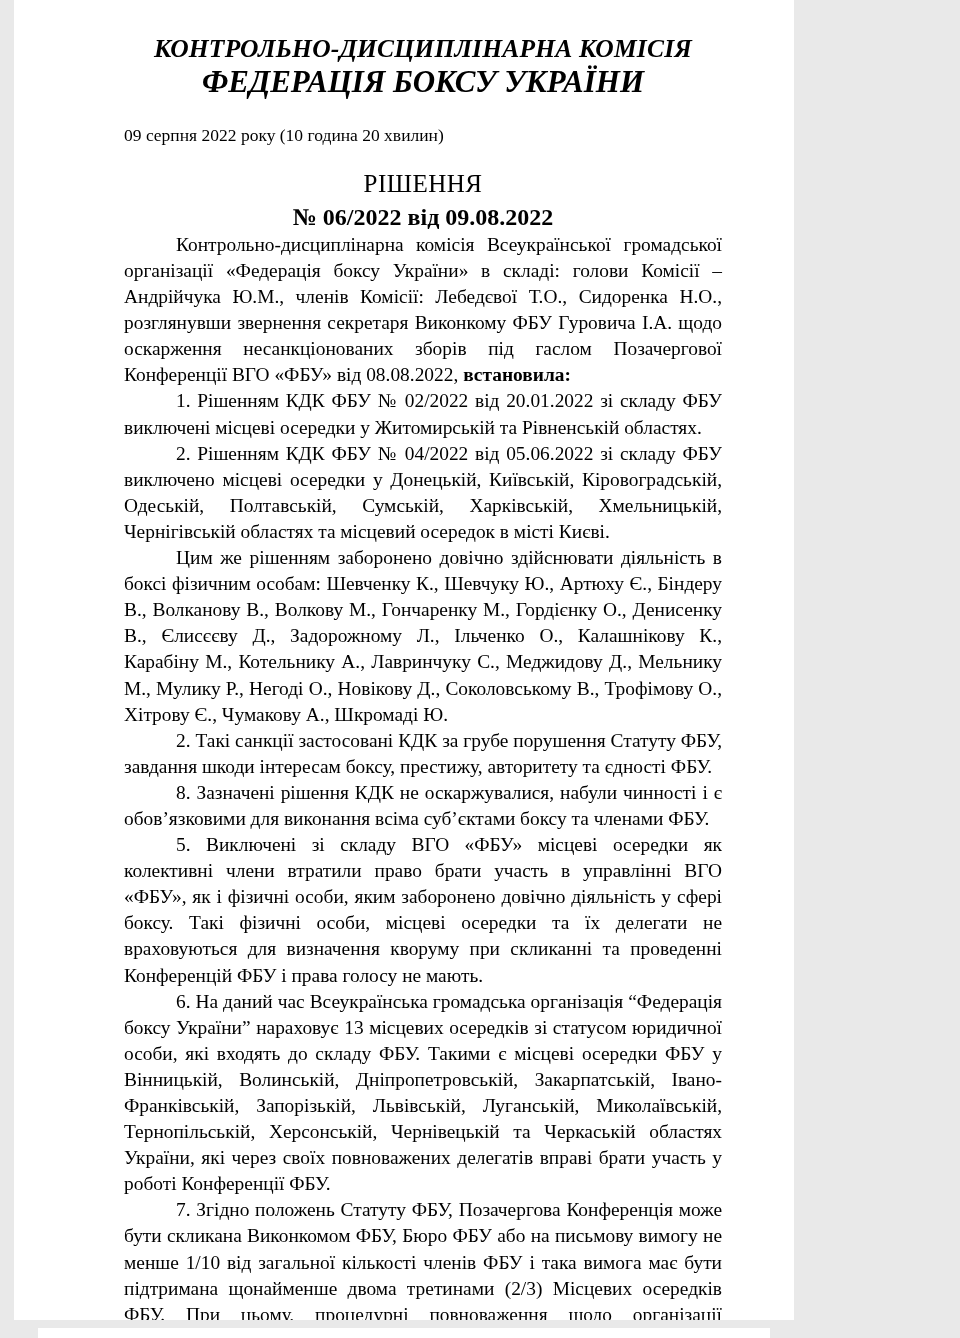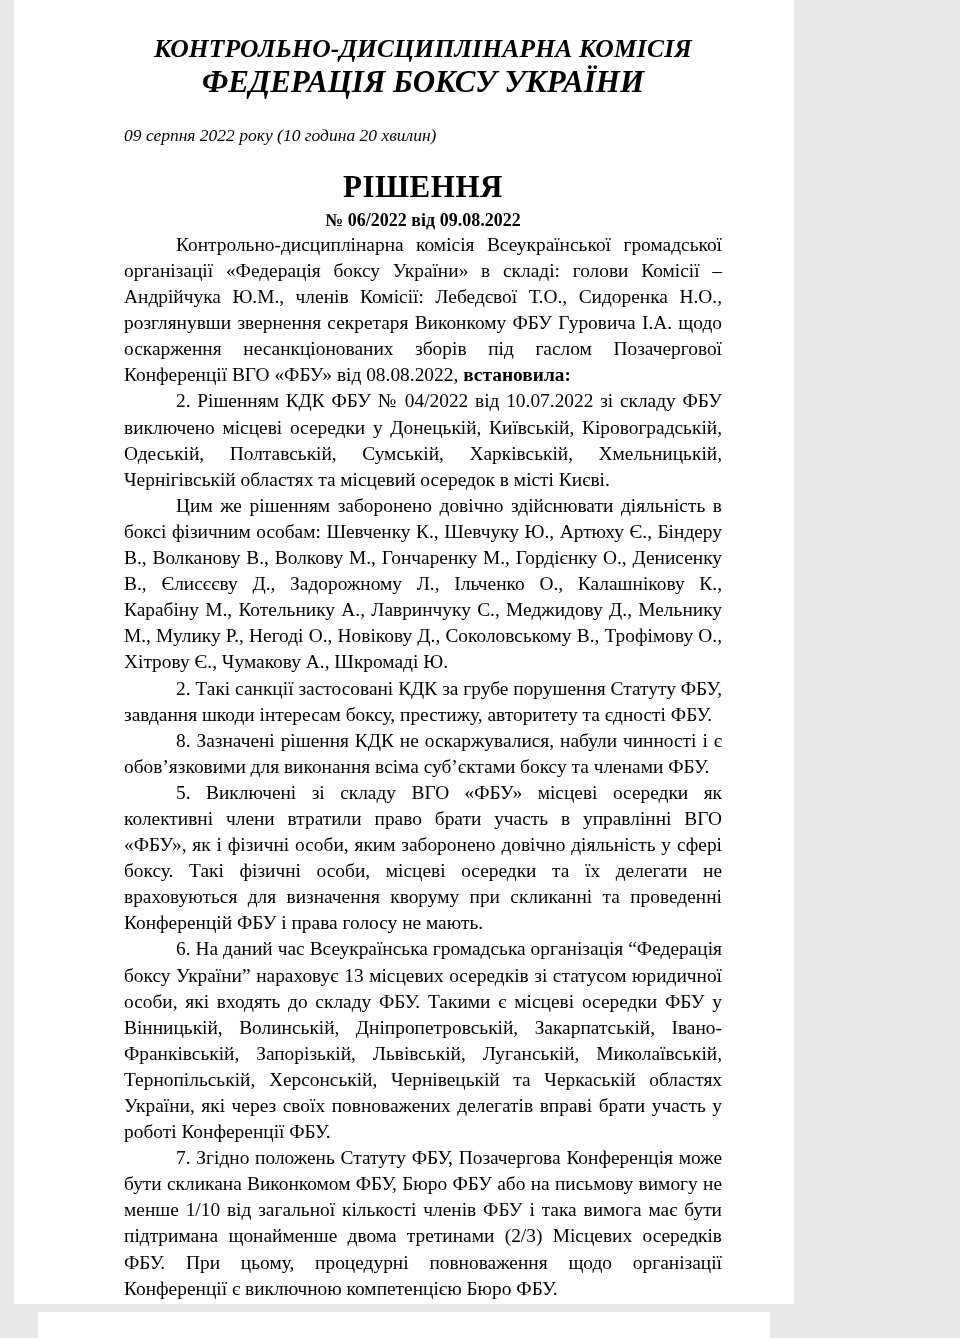--- a/index.html
+++ b/index.html
@@ -35,35 +35,34 @@
   }
   .doc-header .line2 {
     font-size: 31px;
     font-weight: bold;
     font-style: italic;
     line-height: 1.18;
   }
   .date-line {
     margin-top: 24px;
     font-size: 17.5px;
-    font-style: italic;
     text-align: left;
   }
   .title-block {
     text-align: center;
     margin-top: 22px;
   }
   .title-block .rishennya {
-    font-size: 31px;
-    font-weight: bold;
+    font-size: 25px;
+    font-weight: normal;
     letter-spacing: 0.5px;
     line-height: 1.25;
   }
   .title-block .number {
-    font-size: 18px;
+    font-size: 24px;
     font-weight: bold;
     margin-top: 3px;
     line-height: 1.25;
   }
   .body-text {
   }
   .body-text p {
     margin: 0;
     font-size: 19.4px;
     line-height: 1.345;
@@ -118,22 +117,23 @@
 
     <div class="title-block">
       <div class="rishennya">РІШЕННЯ</div>
       <div class="number">№ 06/2022 від 09.08.2022</div>
     </div>
 
     <div class="body-text">
 
       <p><span>Контрольно-дисциплінарна комісія Всеукраїнської громадської організації «Федерація боксу України» в складі: голови Комісії – Андрійчука Ю.М., членів Комісії: Лебедєвої Т.О., Сидоренка Н.О., розглянувши звернення секретаря Виконкому ФБУ Гуровича І.А. щодо оскарження несанкціонованих зборів під гаслом Позачергової Конференції ВГО «ФБУ» від 08.08.2022, </span><b>встановила:</b></p>
 
+      <p>1. Рішенням КДК ФБУ № 02/2022 від 20.01.2022 зі складу ФБУ виключені місцеві осередки у Житомирській та Рівненській областях.</p>
 
-      <p>2. Рішенням КДК ФБУ № 04/2022 від 10.07.2022 зі складу ФБУ виключено місцеві осередки у Донецькій, Київській, Кіровоградській, Одеській, Полтавській, Сумській, Харківській, Хмельницькій, Чернігівській областях та місцевий осередок в місті Києві.</p>
+      <p>2. Рішенням КДК ФБУ № 04/2022 від 05.06.2022 зі складу ФБУ виключено місцеві осередки у Донецькій, Київській, Кіровоградській, Одеській, Полтавській, Сумській, Харківській, Хмельницькій, Чернігівській областях та місцевий осередок в місті Києві.</p>
 
       <p>Цим же рішенням заборонено довічно здійснювати діяльність в боксі фізичним особам: Шевченку К., Шевчуку Ю., Артюху Є., Біндеру В., Волканову В., Волкову М., Гончаренку М., Гордієнку О., Денисенку В., Єлисєєву Д., Задорожному Л., Ільченко О., Калашнікову К., Карабіну М., Котельнику А., Лавринчуку С., Меджидову Д., Мельнику М., Мулику Р., Негоді О., Новікову Д., Соколовському В., Трофімову О., Хітрову Є., Чумакову А., Шкромаді Ю.</p>
 
       <p>2. Такі санкції застосовані КДК за грубе порушення Статуту ФБУ, завдання шкоди інтересам боксу, престижу, авторитету та єдності ФБУ.</p>
 
       <p>8. Зазначені рішення КДК не оскаржувалися, набули чинності і є обов’язковими для виконання всіма суб’єктами боксу та членами ФБУ.</p>
 
       <p>5. Виключені зі складу ВГО «ФБУ» місцеві осередки як колективні члени втратили право брати участь в управлінні ВГО «ФБУ», як і фізичні особи, яким заборонено довічно діяльність у сфері боксу. Такі фізичні особи, місцеві осередки та їх делегати не враховуються для визначення кворуму при скликанні та проведенні Конференцій ФБУ і права голосу не мають.</p>
 
       <p>6. На даний час Всеукраїнська громадська організація “Федерація боксу України” нараховує 13 місцевих осередків зі статусом юридичної особи, які входять до складу ФБУ. Такими є місцеві осередки ФБУ у Вінницькій, Волинській, Дніпропетровській, Закарпатській, Івано-Франківській, Запорізькій, Львівській, Луганській, Миколаївській, Тернопільській, Херсонській, Чернівецькій та Черкаській областях України, які через своїх повноважених делегатів вправі брати участь у роботі Конференції ФБУ.</p>

